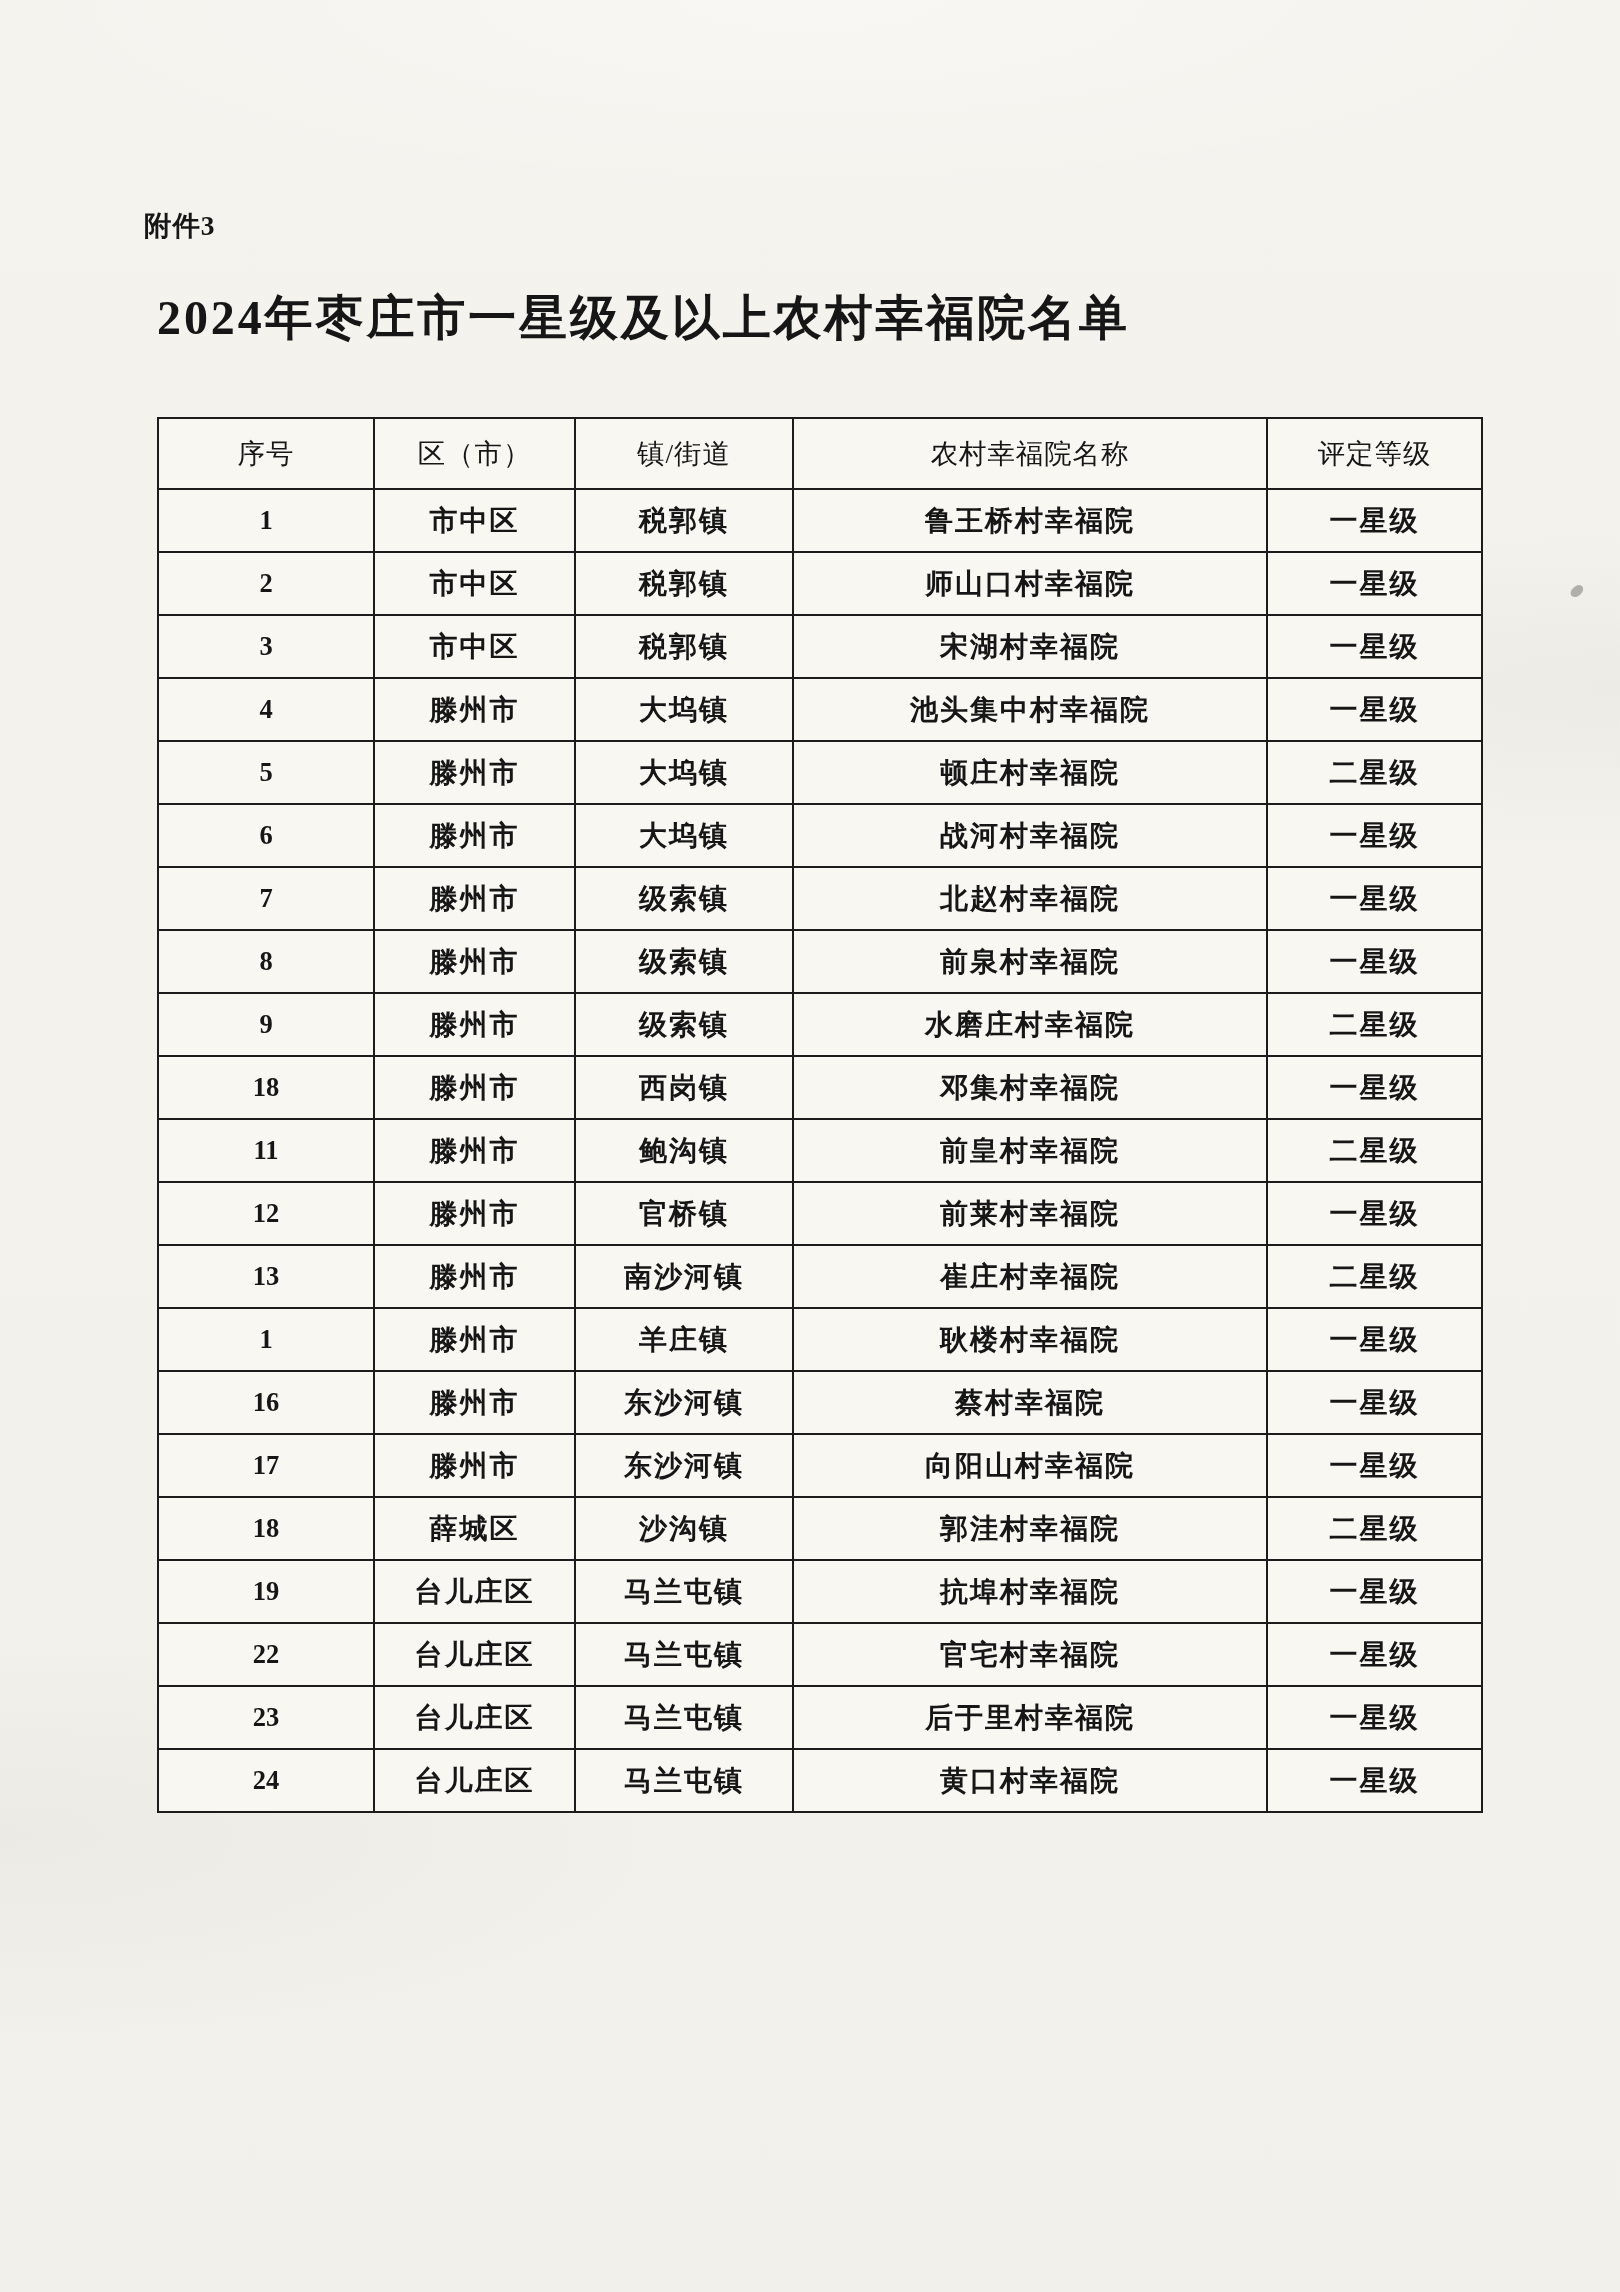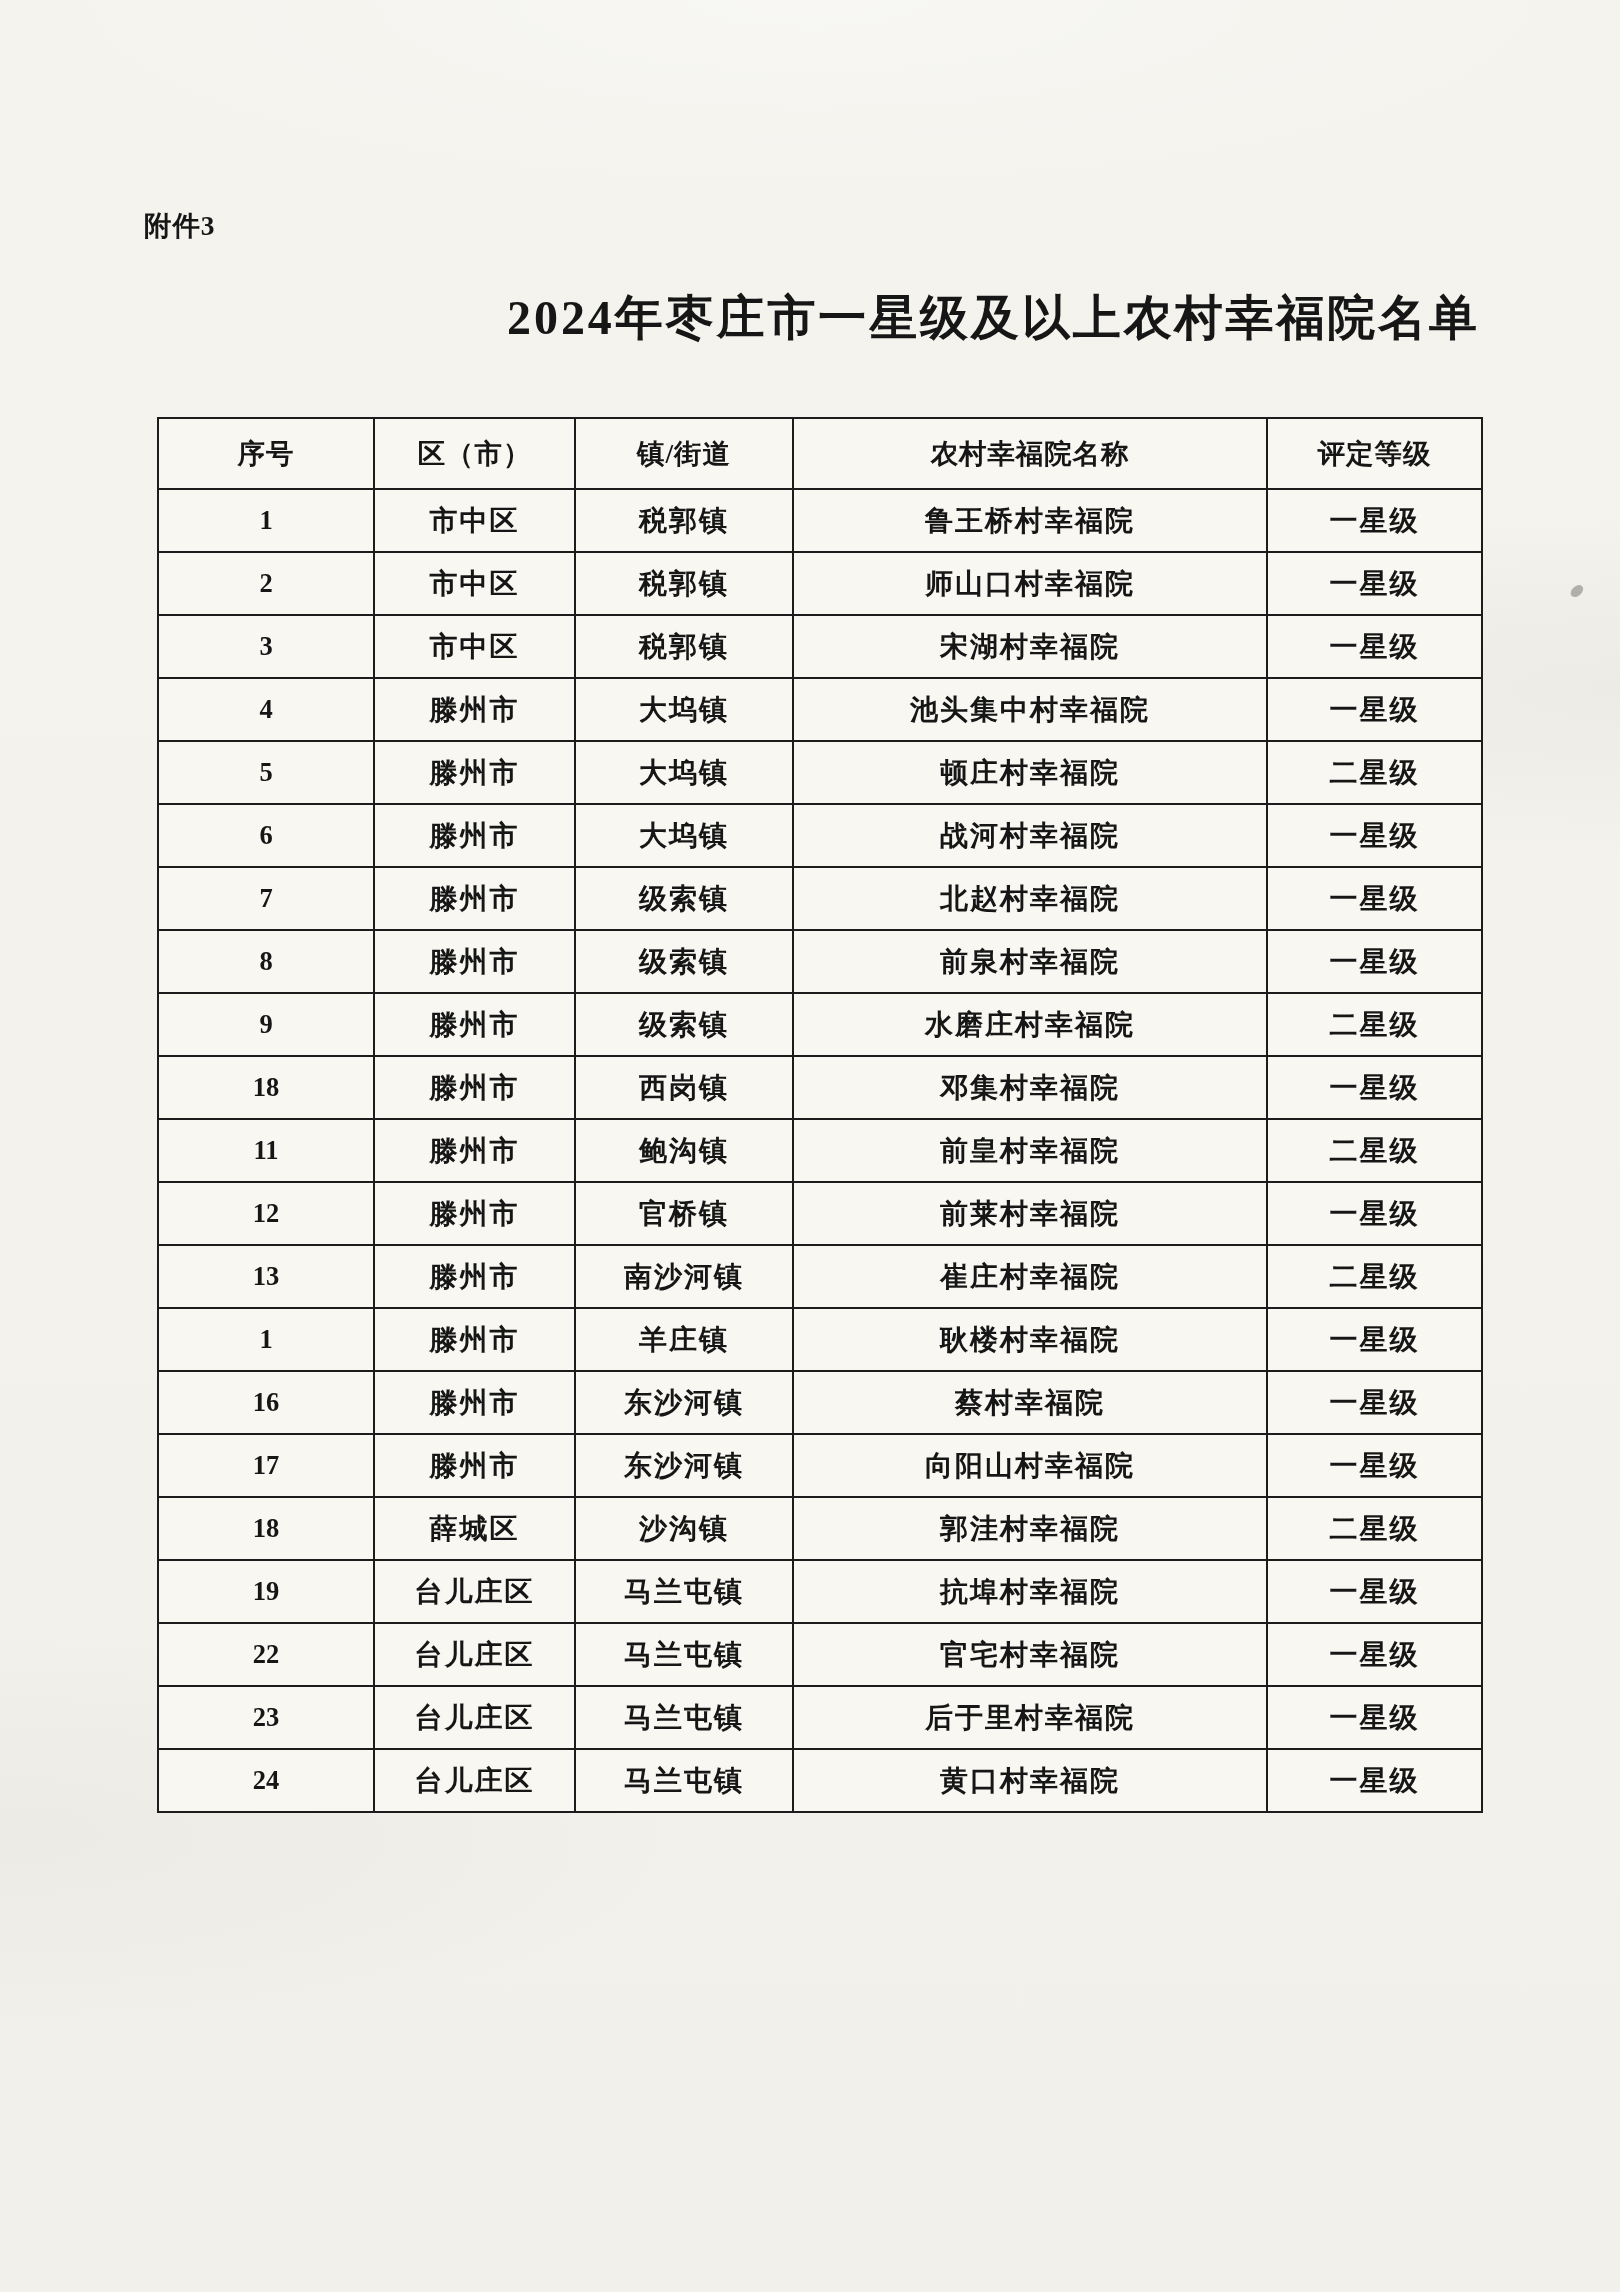--- a/index.html
+++ b/index.html
@@ -19,39 +19,39 @@
       radial-gradient(1176px 294px at 50% 0%, rgba(255,255,255,0.35), transparent 70%),
       radial-gradient(882px 245px at 100% 30%, rgba(120,115,105,0.06), transparent 70%),
       radial-gradient(980px 294px at 0% 80%, rgba(120,115,105,0.05), transparent 70%);
   }
   .attachment{
     position:absolute;left:144px;top:208px;
     font-size:27.4px;font-weight:700;letter-spacing:1px;font-family:Liberation Serif, serif;
   }
   .title{
     position:absolute;left:157px;top:286px;width:1323px;margin:0;
-    text-align:right;
+    text-align:left;
     font-size:48px;font-weight:700;letter-spacing:2.9px;
     font-family:"Liberation Serif","DejaVu Serif",serif;
   }
   table.roster{
     position:absolute;left:157px;top:417px;
     border-collapse:collapse;table-layout:fixed;
     background:#f8f7f2;
   }
   .roster th,.roster td{
     border:2px solid #1c1c1c;
     border-top-width:2.9px;border-bottom-width:2.9px;
     text-align:center;vertical-align:middle;
     padding:0;
     overflow:hidden;white-space:nowrap;
   }
   .roster thead th{
     height:69px;
-    font-size:27.4px;font-weight:700;letter-spacing:1px;
+    font-size:27.4px;font-weight:400;letter-spacing:1px;
   }
   .roster tbody td{
     height:61px;
     font-size:28px;font-weight:600;letter-spacing:2px;
   }
   .roster tbody td.c-index{
     font-size:26.5px;letter-spacing:0;font-weight:600;
   }
   table.roster{border:2.9px solid #151515;}
   

